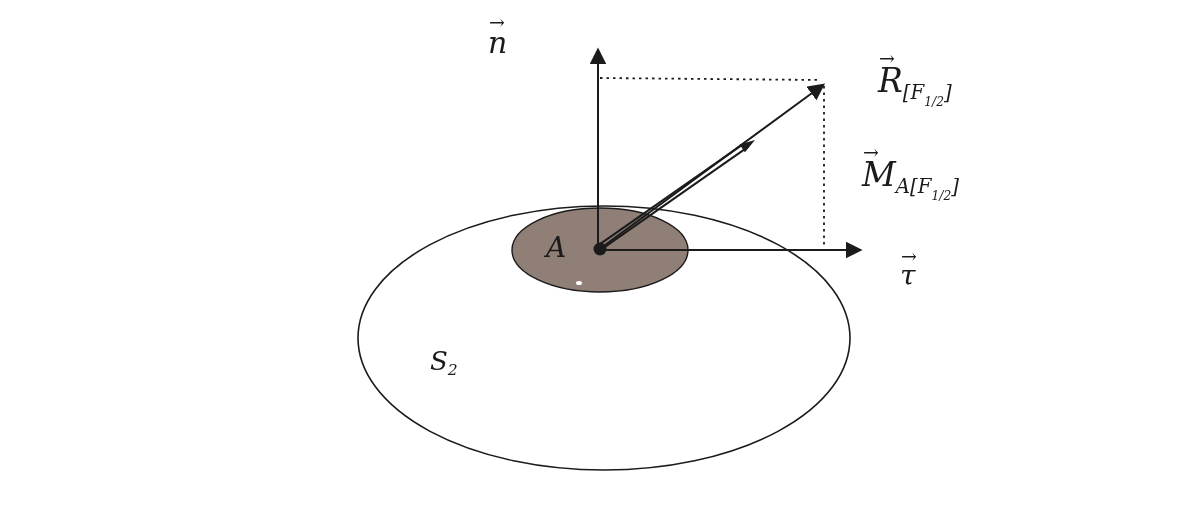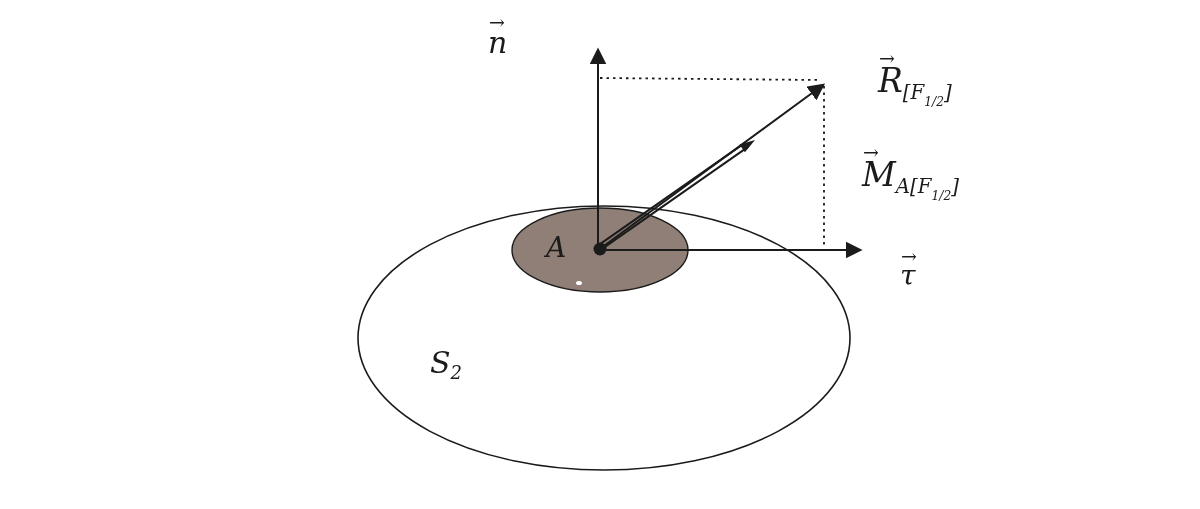--- a/index.html
+++ b/index.html
@@ -38,21 +38,21 @@
     left:1px;top:-15px;
     font-style:normal;
     font-size:19px;
     letter-spacing:-2px;
   }
   .lbl-n{left:488px;top:28px;font-size:30px;}
   .lbl-tau{left:900px;top:262px;font-size:28px;}
   .lbl-R{left:878px;top:64px;font-size:33px;}
   .lbl-M{left:862px;top:158px;font-size:33px;}
   .lbl-A{left:546px;top:234px;font-size:28px;}
-  .lbl-S{left:430px;top:348px;font-size:30px;}
+  .lbl-S{left:430px;top:348px;font-size:26px;}
   .sub1{font-size:0.60em;vertical-align:-0.35em;}
   .sub2{font-size:0.62em;vertical-align:-0.55em;}
 </style>
 </head>
 <body>
 
 <div class="figure-canvas">
 
   <svg class="diagram-svg" width="1200" height="509" viewBox="0 0 1200 509">
     <defs>

